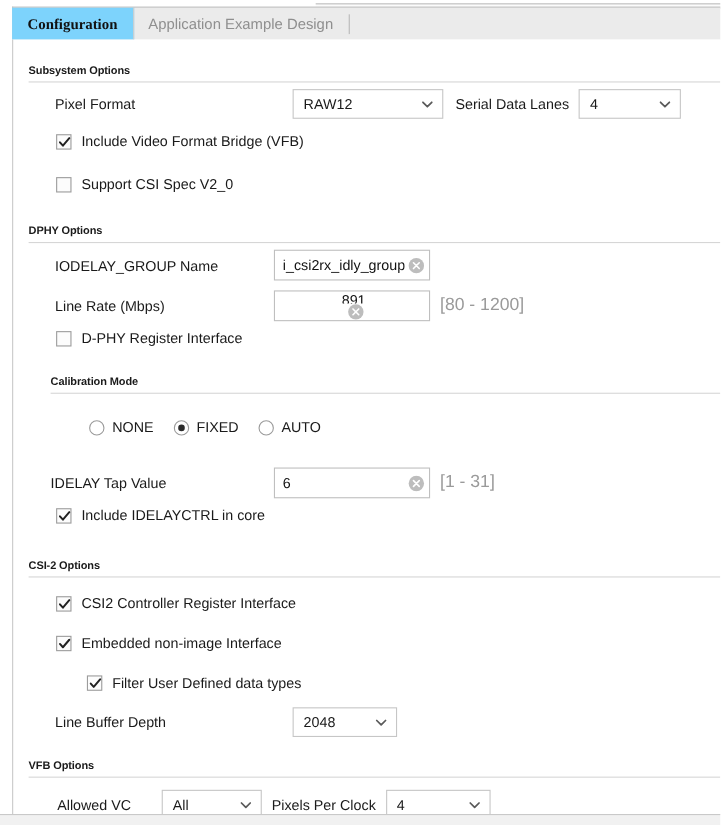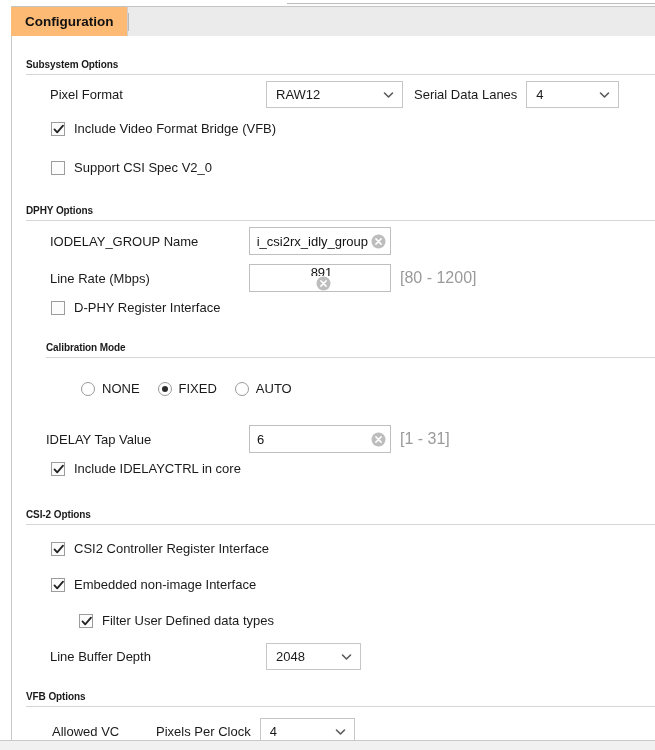--- a/index.html
+++ b/index.html
@@ -46,26 +46,27 @@
   .tab {
     display: flex;
     align-items: center;
     padding: 0 14px 0 13px;
     font-size: 13.5px;
     box-sizing: border-box;
     white-space: nowrap;
     position: relative;
   }
   .tab.active {
-    background: #fdba74;
+    background: #7dd3fc;
     color: #111111;
     font-weight: bold;
     border-right: 1px solid #cfcfcf;
     margin-left: -1px;
     padding-left: 14px;
+    font-family: Liberation Serif, serif;
   }
   .tab.inactive {
     color: #8f8f8f;
   }
   .tab-sep {
     width: 1px;
     background: #b9b9b9;
     margin: 6px 0 5px 0;
   }
   .tabstrip-filler { flex: 1; }
@@ -233,20 +234,23 @@
   .rlabel { font-size: 13px; }
 </style>
 </head>
 <body>
 
 <div class="top-frame"></div>
 
 <div class="tabstrip">
   <div class="tab active">
     <span>Configuration</span>
+  </div>
+  <div class="tab inactive">
+    <span>Application Example Design</span>
   </div>
   <div class="tab-sep"></div>
   <div class="tabstrip-filler"></div>
 </div>
 
 <div class="panel">
 
   <div class="section" style="left:14px; right:0; top:23px;">
     <div class="section-title">Subsystem Options</div>
     <div class="section-rule"></div>
@@ -411,20 +415,28 @@
     </div>
   </div>
 
   <div class="section" style="left:14px; right:0; top:655px;">
     <div class="section-title">VFB Options</div>
     <div class="section-rule"></div>
   </div>
 
   <div class="row" style="left:40px; top:682px;">
     <div class="lbl" style="width:95px;">Allowed VC</div>
+    <div class="combo" style="width:91px;">
+      <span>All</span>
+      <span class="chev">
+        <svg width="13" height="13" viewBox="0 0 13 13">
+            <path d="M2.5 5 L6.5 9 L10.5 5" fill="none" stroke="#5a5a5a" stroke-width="1.6" stroke-linecap="round" stroke-linejoin="round"></path>
+          </svg>
+      </span>
+    </div>
     <div class="lbl" style="margin-left:9px;">Pixels Per Clock</div>
     <div class="combo" style="width:95px; margin-left:9px;">
       <span>4</span>
       <span class="chev">
         <svg width="13" height="13" viewBox="0 0 13 13">
             <path d="M2.5 5 L6.5 9 L10.5 5" fill="none" stroke="#5a5a5a" stroke-width="1.6" stroke-linecap="round" stroke-linejoin="round"></path>
           </svg>
       </span>
     </div>
   </div>

